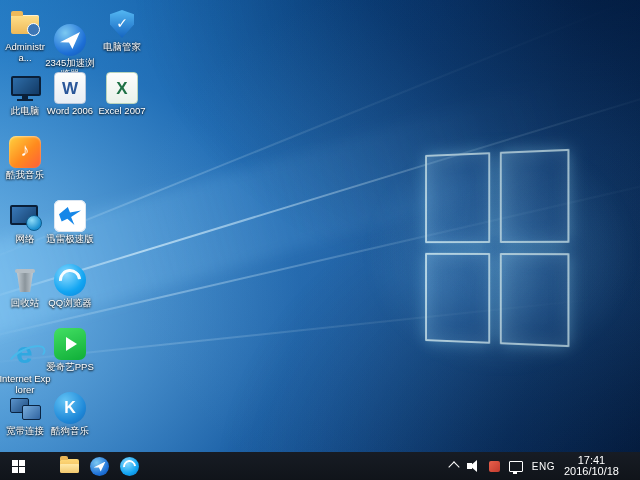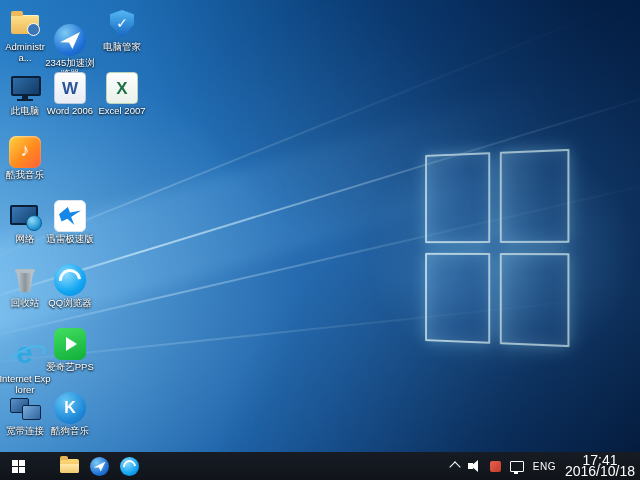--- a/index.html
+++ b/index.html
@@ -104,30 +104,30 @@
   .tb-group{margin-left:18px;display:flex;height:100%;}
   .tb-btn{width:30px;height:28px;display:flex;align-items:center;justify-content:center;position:relative;}
   .tb-folder{position:relative;width:19px;height:14px;background:linear-gradient(180deg,#ffd978,#e9b455);border-radius:2px;}
   .tb-folder::before{content:"";position:absolute;left:0;top:-3px;width:8px;height:4px;background:#e9b455;border-radius:2px 2px 0 0;}
   .tb-folder::after{content:"";position:absolute;left:0;bottom:0;width:19px;height:9px;background:linear-gradient(180deg,#ffe9a8,#f2c96e);border-radius:1px 1px 2px 2px;}
   .tb-c1{position:relative;width:19px;height:19px;border-radius:50%;background:radial-gradient(circle at 35% 30%,#7cc9f2,#1d6fd6 65%,#0f4f9e);}
   .tb-c1 i{position:absolute;left:4px;top:5px;width:12px;height:10px;background:#fff;clip-path:polygon(0 60%,100% 0,60% 100%,45% 60%);}
   .tb-c2{position:relative;width:19px;height:19px;border-radius:50%;background:radial-gradient(circle at 38% 32%,#8edbff,#12a5f2 60%,#0a6fc0);}
   .tb-c2 i{position:absolute;left:3px;top:3px;width:13px;height:13px;border:2px solid #fff;border-right-color:transparent;border-bottom-color:transparent;border-radius:50%;transform:rotate(40deg);box-sizing:border-box;}
 
-  .tray{margin-left:auto;display:flex;align-items:center;height:100%;padding-right:5px;gap:9px;color:#fff;}
+  .tray{margin-left:auto;display:flex;align-items:center;height:100%;padding-right:21px;gap:9px;color:#fff;}
   .chev{width:7px;height:7px;border-left:1.5px solid #fff;border-top:1.5px solid #fff;transform:rotate(45deg);margin-top:2px;}
   .spk{position:relative;width:13px;height:12px;}
   .spk::before{content:"";position:absolute;left:0;top:3px;width:5px;height:6px;background:#fff;}
   .spk::after{content:"";position:absolute;left:3px;top:0;width:0;height:0;border-right:7px solid #fff;border-top:6px solid transparent;border-bottom:6px solid transparent;}
   .ti1{width:11px;height:11px;border-radius:2px;background:linear-gradient(135deg,#e8604c,#c23b2e);}
   .ti2{position:relative;width:12px;height:9px;border:1.5px solid #fff;border-radius:1px;}
   .ti2::after{content:"";position:absolute;left:3px;bottom:-3px;width:4px;height:1.5px;background:#fff;}
   .lang{font-size:10px;letter-spacing:.5px;}
-  .clock{text-align:center;font-size:14px;line-height:11px;}
+  .clock{text-align:center;font-size:11px;line-height:11px;}
 </style>
 </head>
 <body>
 
 <div class="screen">
 
   <div class="desktop">
     <div class="beam beam4"></div>
     <div class="beam beam1"></div>
     <div class="beam beam2"></div>

